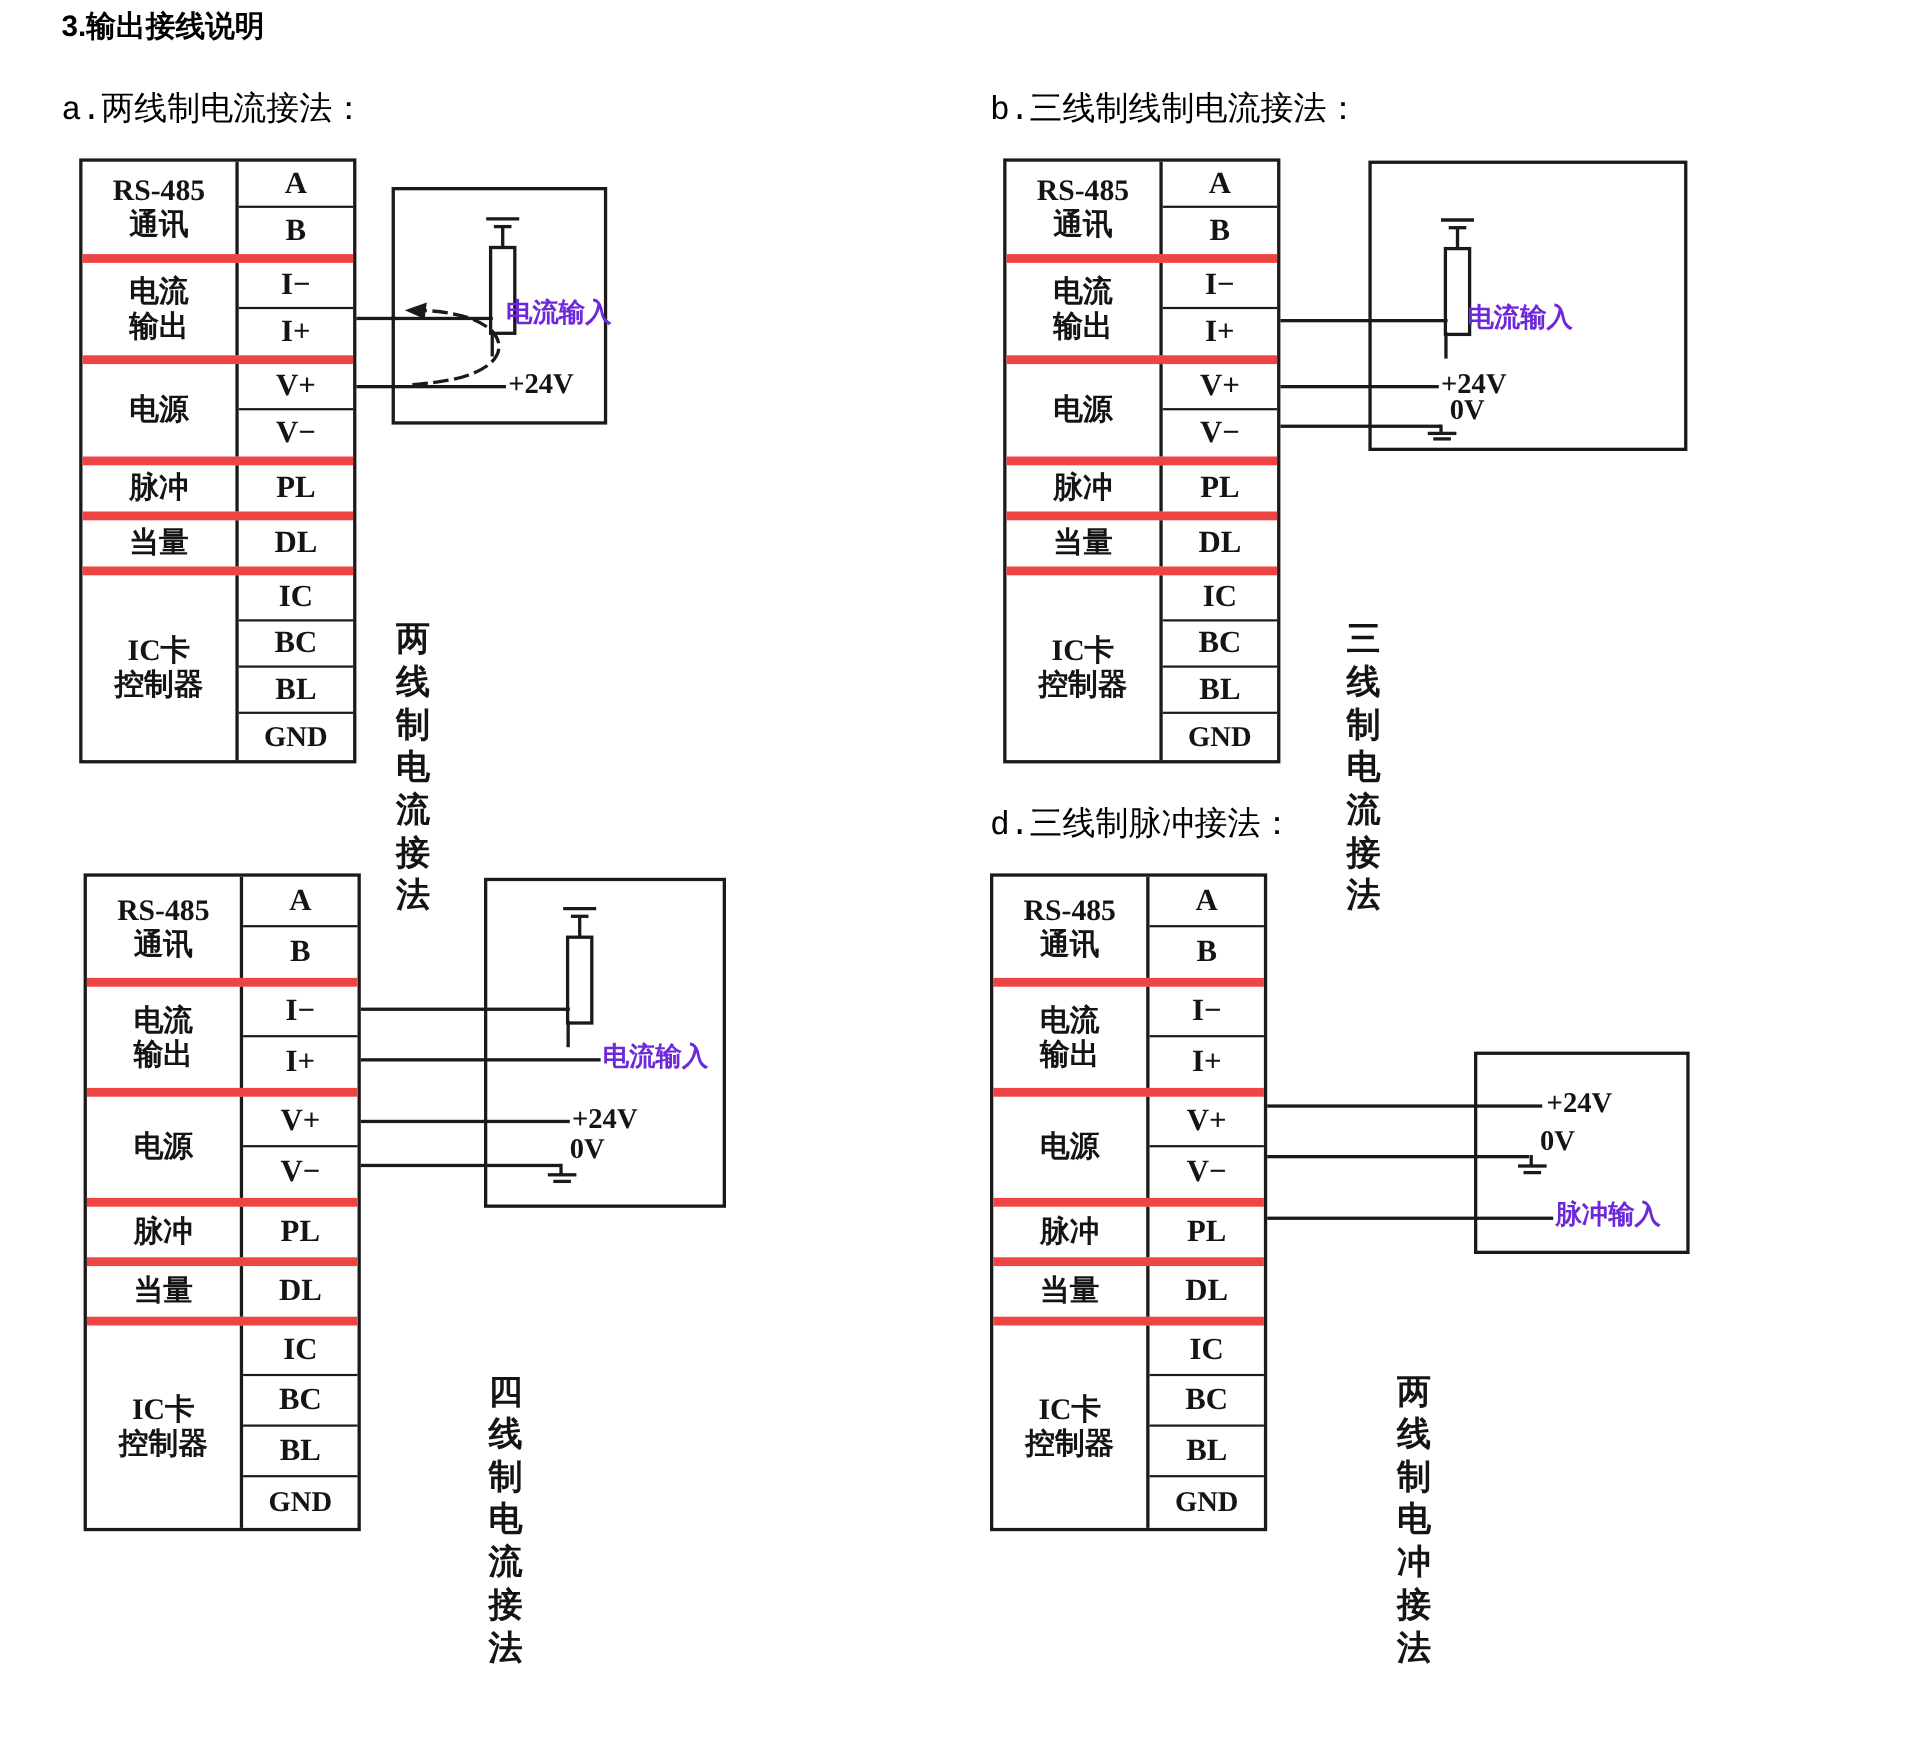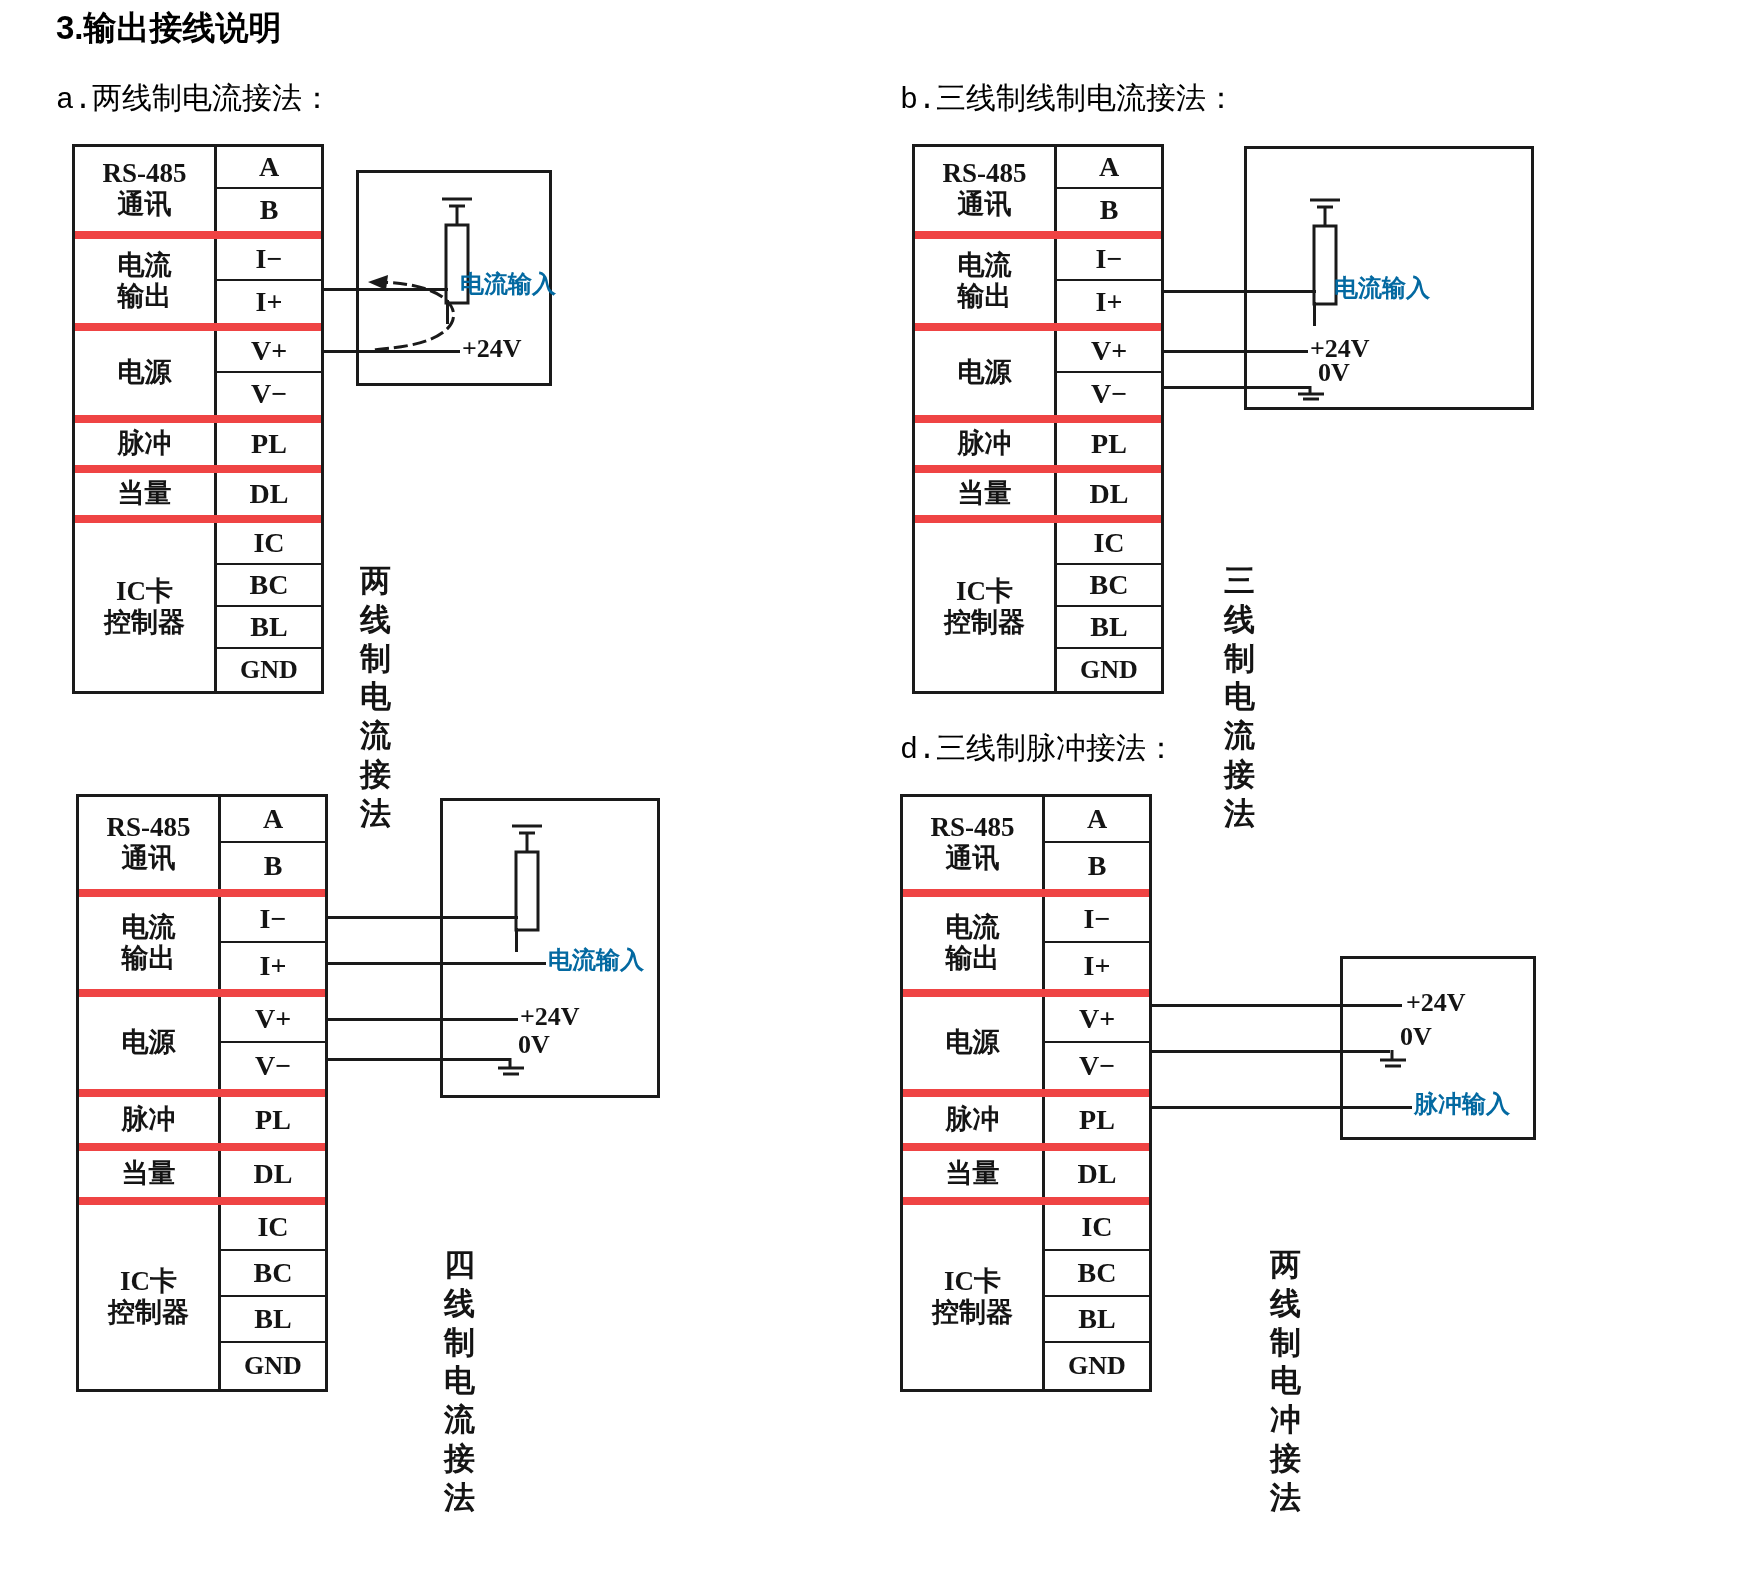--- a/index.html
+++ b/index.html
@@ -9,21 +9,21 @@
     font-family:"Liberation Sans",sans-serif;
     color:#000;
     position:relative;
     overflow:hidden;
   }
   .page{position:relative;width:1740px;height:1592px;}
 
   
   .doc-title{
     position:absolute;left:56px;top:6px;
-    font-size:33px;font-weight:bold;
+    font-size:27px;font-weight:bold;
     font-family:"Liberation Sans",sans-serif;
     letter-spacing:0px;
   }
   .sec-label{
     position:absolute;
     font-size:30px;
     font-family:Liberation Mono, monospace;
     white-space:nowrap;
   }
 
@@ -76,21 +76,21 @@
     position:absolute;
     font-family:"Liberation Serif",serif;
     font-weight:bold;
     color:#141414;
     white-space:nowrap;
   }
   .cn-label{
     position:absolute;
     font-family:"Liberation Serif",serif;
     font-weight:bold;
-    color:#0369a1;
+    color:#6d28d9;
     white-space:nowrap;
   }
   .caption{
     position:absolute;
     font-family:"Liberation Serif",serif;
     font-weight:bold;
     font-size:31px;
     line-height:1.25;
     color:#141414;
     white-space:pre-line;

